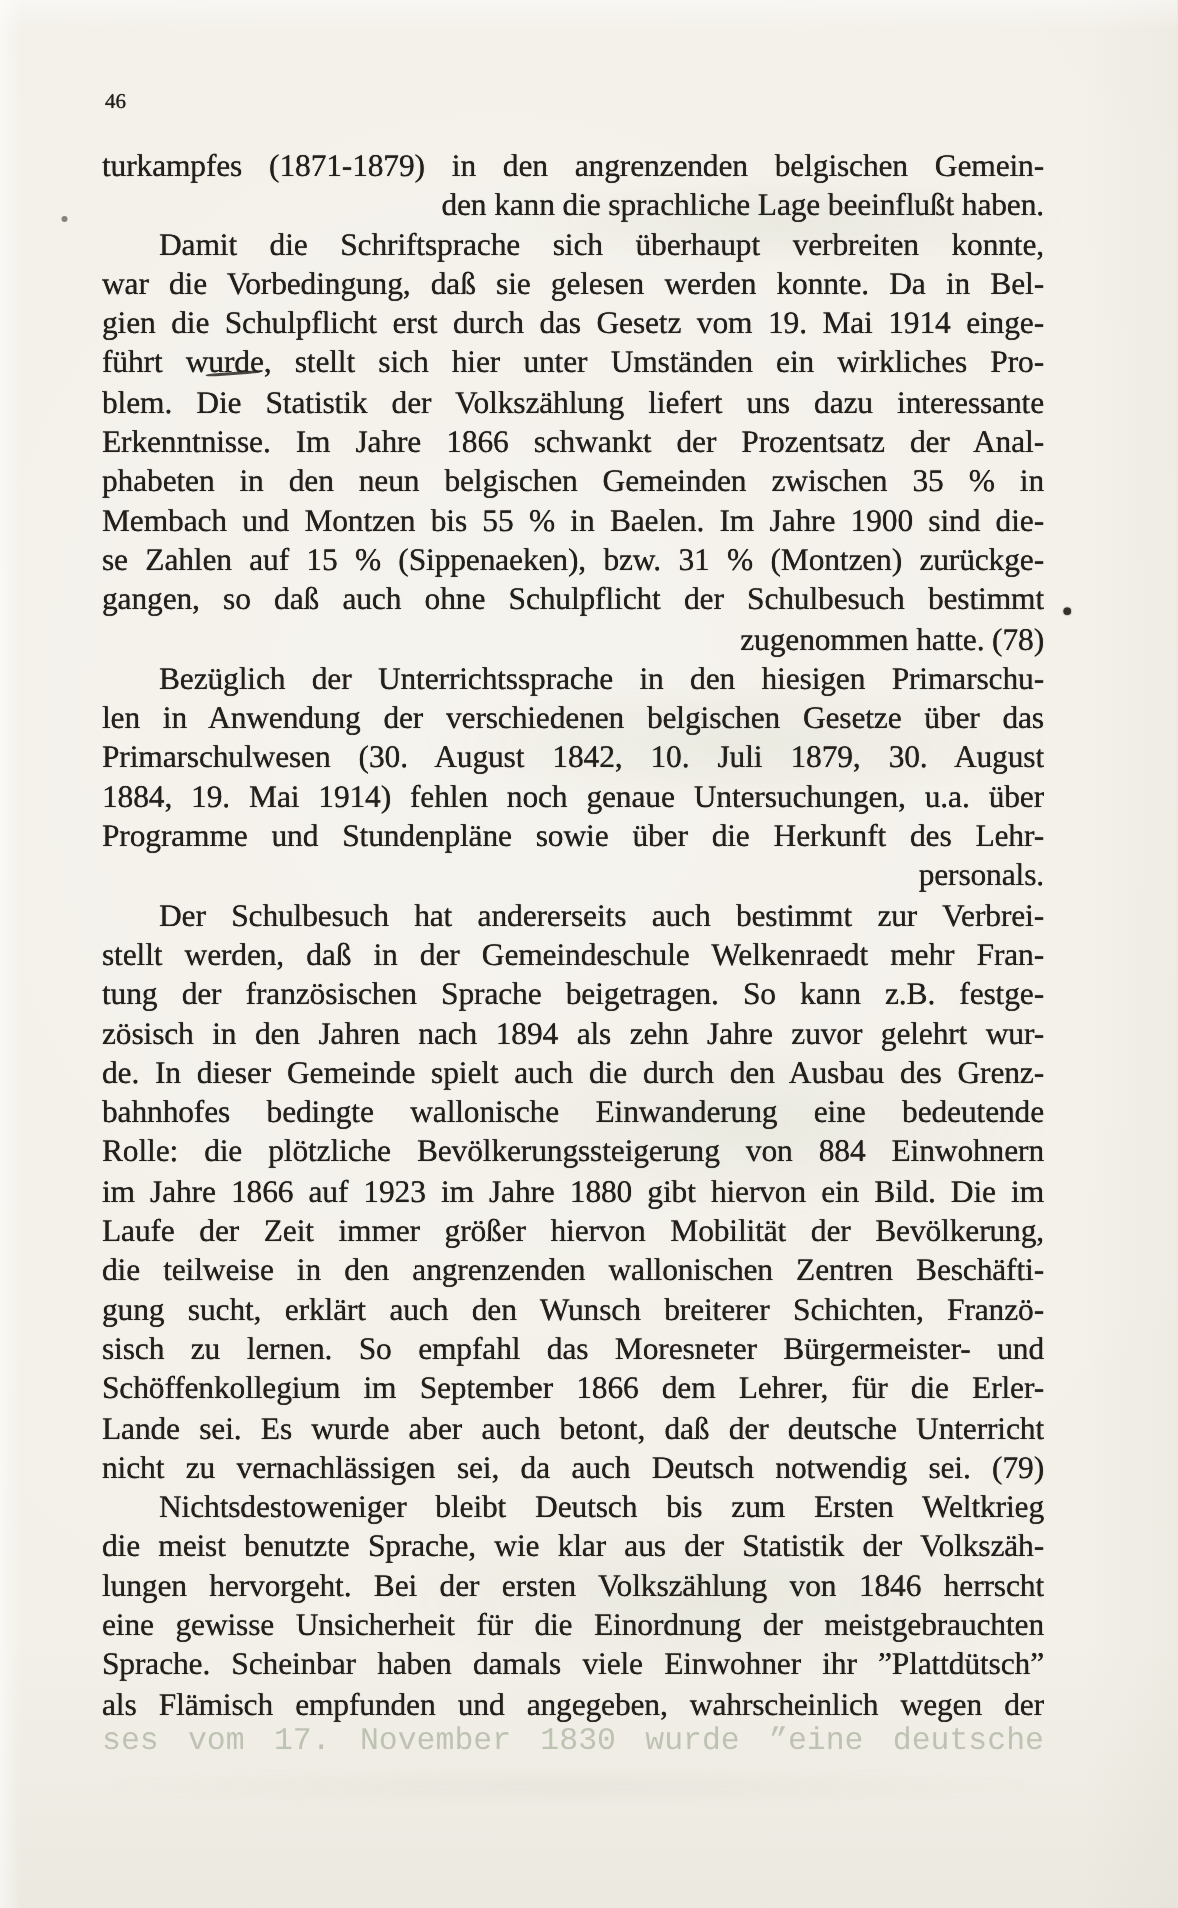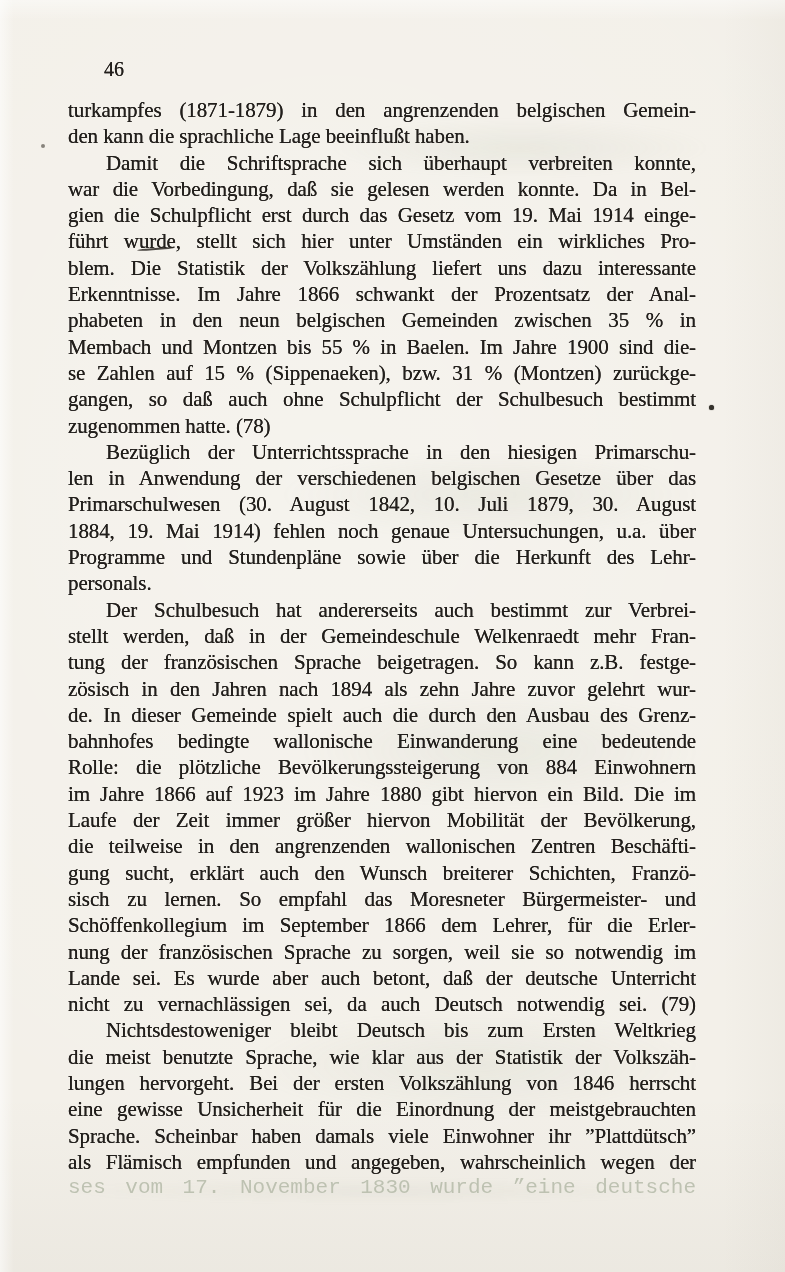--- a/index.html
+++ b/index.html
@@ -21,37 +21,36 @@
     content:"";position:absolute;inset:0;pointer-events:none;
     background:
       linear-gradient(90deg, rgba(255,255,255,.55) 0px, rgba(255,255,255,0) 14px),
       linear-gradient(180deg, rgba(255,255,255,.45) 0px, rgba(255,255,255,0) 20px),
       radial-gradient(130% 95% at 42% 38%, rgba(255,255,255,.22), rgba(255,255,255,0) 62%),
       linear-gradient(180deg, rgba(80,70,45,0) 86%, rgba(80,70,45,.045) 100%),
       linear-gradient(90deg, rgba(80,70,45,0) 92%, rgba(80,70,45,.03) 100%);
   }
   .pagenum{
     position:absolute;left:70px;top:56px;
-    font-size:20px;line-height:26px;
+    font-size:14px;line-height:26px;
     text-shadow:0 0 .5px currentColor;
-    margin-left:34px;
   }
   .text-column{
     position:absolute;left:68px;top:97px;width:628px;
   }
   .line{
     height:26.3px;line-height:26.3px;
     font-size:21px;letter-spacing:-0.1px;
     text-align:justify;
     overflow:hidden;
     text-shadow:0 0 .5px currentColor;
     white-space:normal;
   }
   .line::after{content:"";display:inline-block;width:100%;height:0;}
-  .line.end{text-align:left;}
+  .line.end{text-align:right;}
   .line.end::after{display:none;}
   .line.indent{text-indent:38px;}
   
   .line.ghost{
     color:var(--bleed);
     opacity:.8;
     filter:blur(.5px);
     text-shadow:none;
     letter-spacing:0;
     font-family:Liberation Mono, monospace;
@@ -129,21 +128,20 @@
           <div class="line">zösisch in den Jahren nach 1894 als zehn Jahre zuvor gelehrt wur-</div>
           <div class="line">de. In dieser Gemeinde spielt auch die durch den Ausbau des Grenz-</div>
           <div class="line">bahnhofes bedingte wallonische Einwanderung eine bedeutende</div>
           <div class="line">Rolle: die plötzliche Bevölkerungssteigerung von 884 Einwohnern</div>
           <div class="line">im Jahre 1866 auf 1923 im Jahre 1880 gibt hiervon ein Bild. Die im</div>
           <div class="line">Laufe der Zeit immer größer hiervon Mobilität der Bevölkerung,</div>
           <div class="line">die teilweise in den angrenzenden wallonischen Zentren Beschäfti-</div>
           <div class="line">gung sucht, erklärt auch den Wunsch breiterer Schichten, Franzö-</div>
           <div class="line">sisch zu lernen. So empfahl das Moresneter Bürgermeister- und</div>
           <div class="line">Schöffenkollegium im September 1866 dem Lehrer, für die Erler-</div>
-          <div class="line">nung der französischen Sprache zu sorgen, weil sie so notwendig im</div>
           <div class="line">Lande sei. Es wurde aber auch betont, daß der deutsche Unterricht</div>
           <div class="line">nicht zu vernachlässigen sei, da auch Deutsch notwendig sei. (79)</div>
         </div>
         <div>
           <div class="line indent">Nichtsdestoweniger bleibt Deutsch bis zum Ersten Weltkrieg</div>
           <div class="line">die meist benutzte Sprache, wie klar aus der Statistik der Volkszäh-</div>
           <div class="line">lungen hervorgeht. Bei der ersten Volkszählung von 1846 herrscht</div>
           <div class="line">eine gewisse Unsicherheit für die Einordnung der meistgebrauchten</div>
           <div class="line">Sprache. Scheinbar haben damals viele Einwohner ihr ”Plattdütsch”</div>
           <div class="line">als Flämisch empfunden und angegeben, wahrscheinlich wegen der</div>

